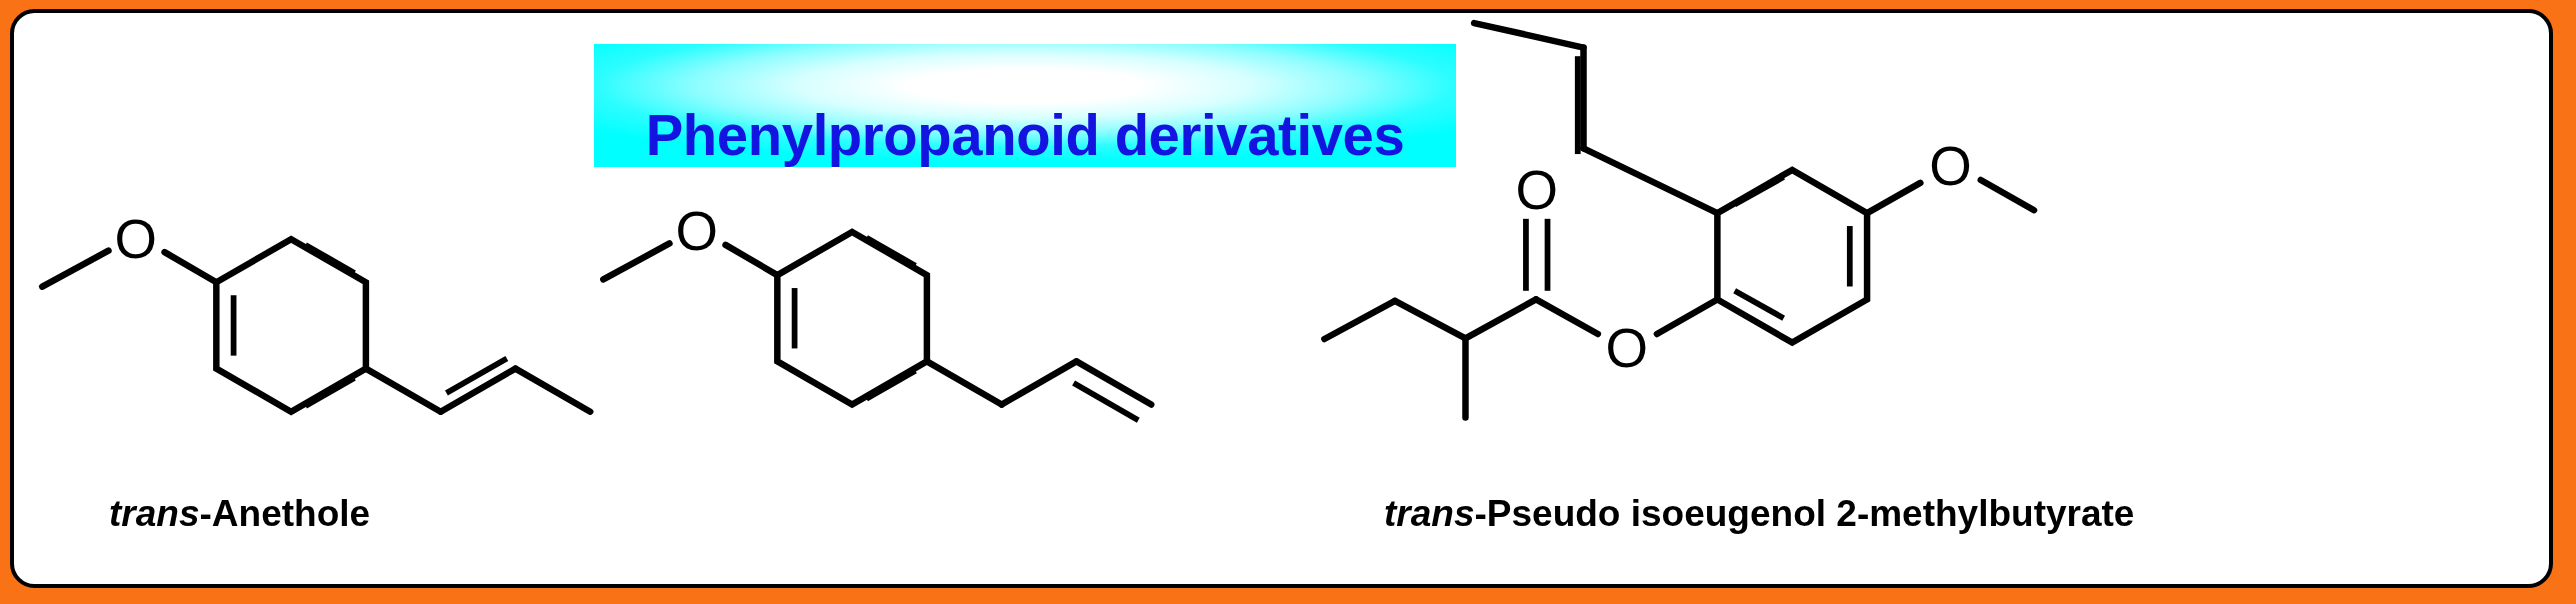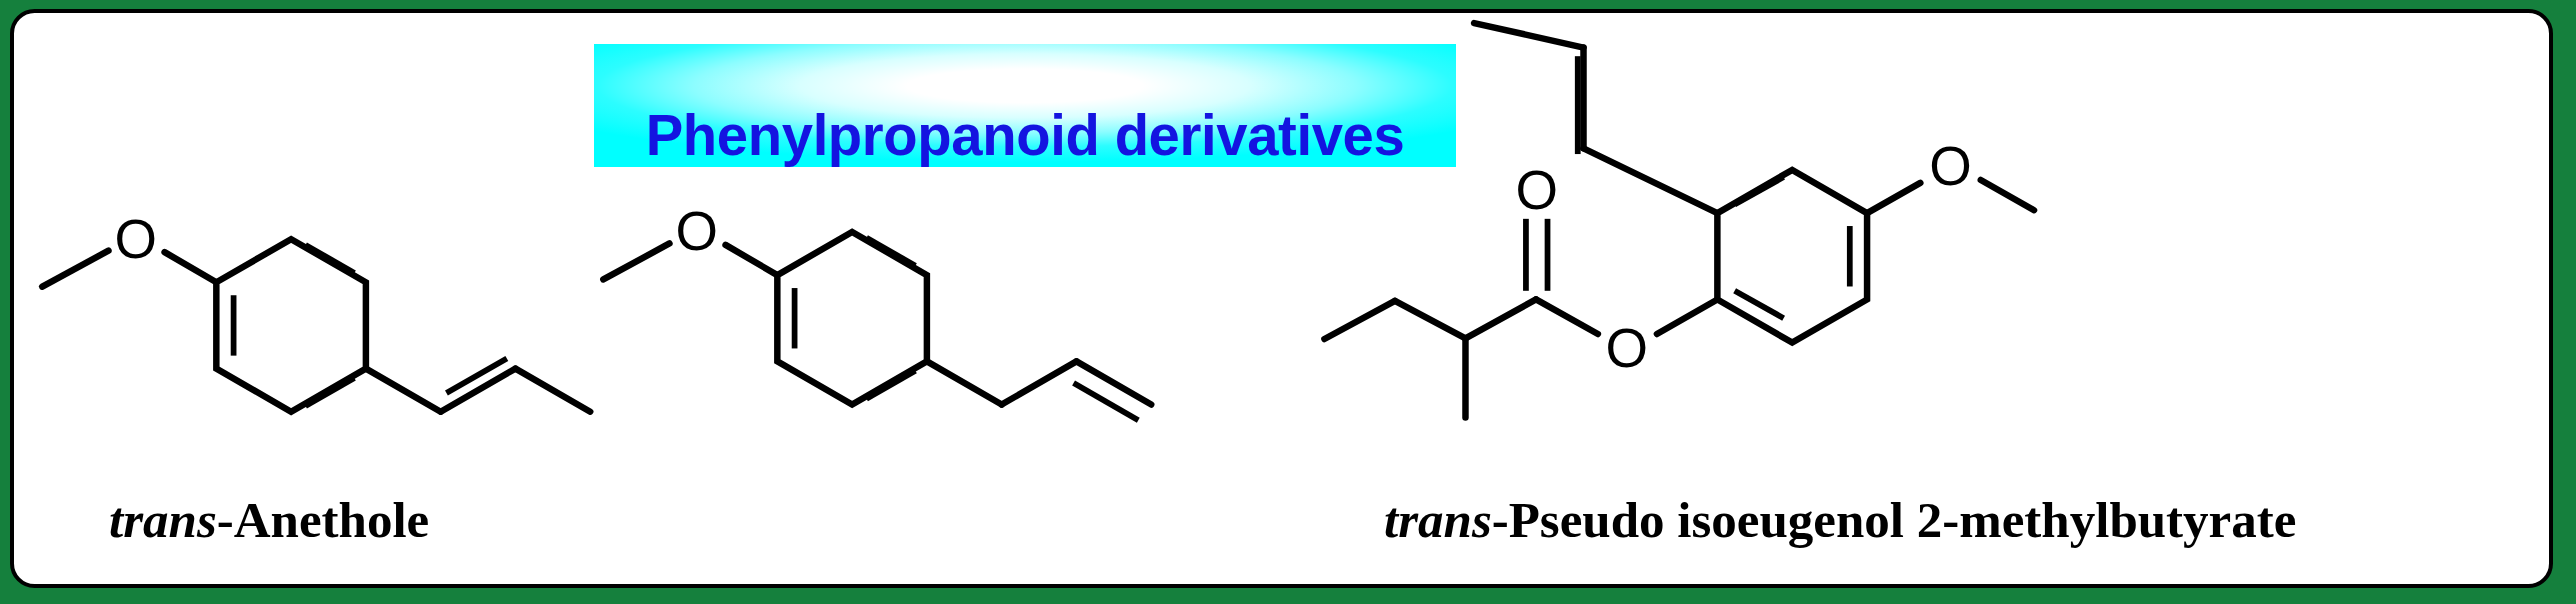--- a/index.html
+++ b/index.html
@@ -7,21 +7,21 @@
     padding: 0;
     background: #ffffff;
   }
   body {
     font-family: "Liberation Sans", sans-serif;
   }
   #page {
     position: relative;
     width: 2576px;
     height: 604px;
-    background: #15803d;
+    background: #f97316;
     overflow: hidden;
   }
   #frame {
     position: absolute;
     left: 10px;
     top: 8.6px;
     width: 2543px;
     height: 579px;
     border: 4.3px solid #000000;
     border-radius: 24.5px;
@@ -80,23 +80,23 @@
   }
   .atom-o {
     font-family: "Liberation Sans", sans-serif;
     font-size: 76px;
     fill: #000000;
     text-anchor: middle;
     dominant-baseline: central;
   }
   .caption {
     position: absolute;
-    font-family: Liberation Serif, serif;
+    font-family: Liberation Sans, sans-serif;
     font-weight: bold;
-    font-size: 51px;
+    font-size: 37px;
     color: #000000;
     white-space: nowrap;
     line-height: 1;
   }
   .caption .ital {
     font-style: italic;
   }
   #caption-1 { left: 109px; top: 495px; }
   #caption-2 { left: 735px; top: 495px; }
   #caption-3 { left: 1384px; top: 495px; }

